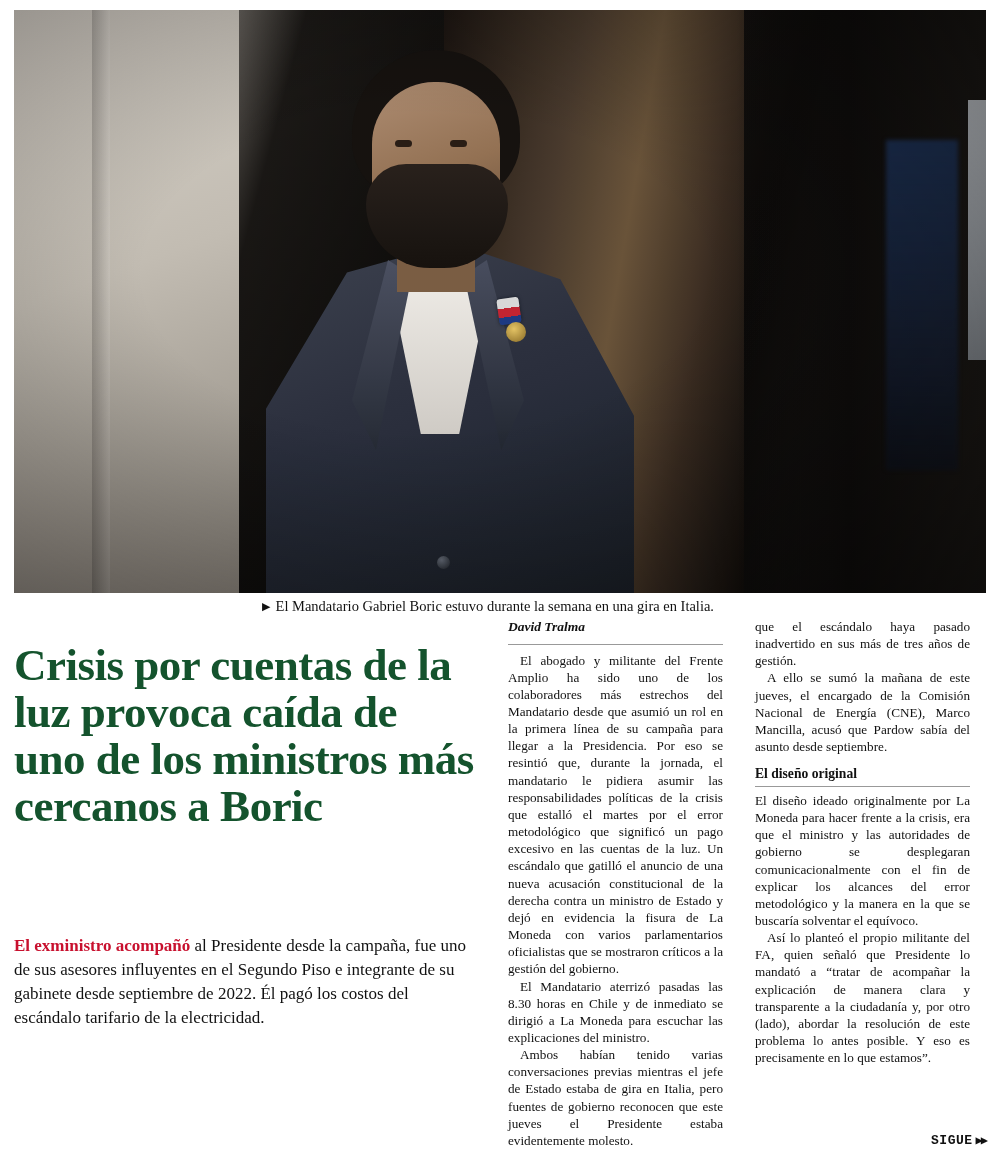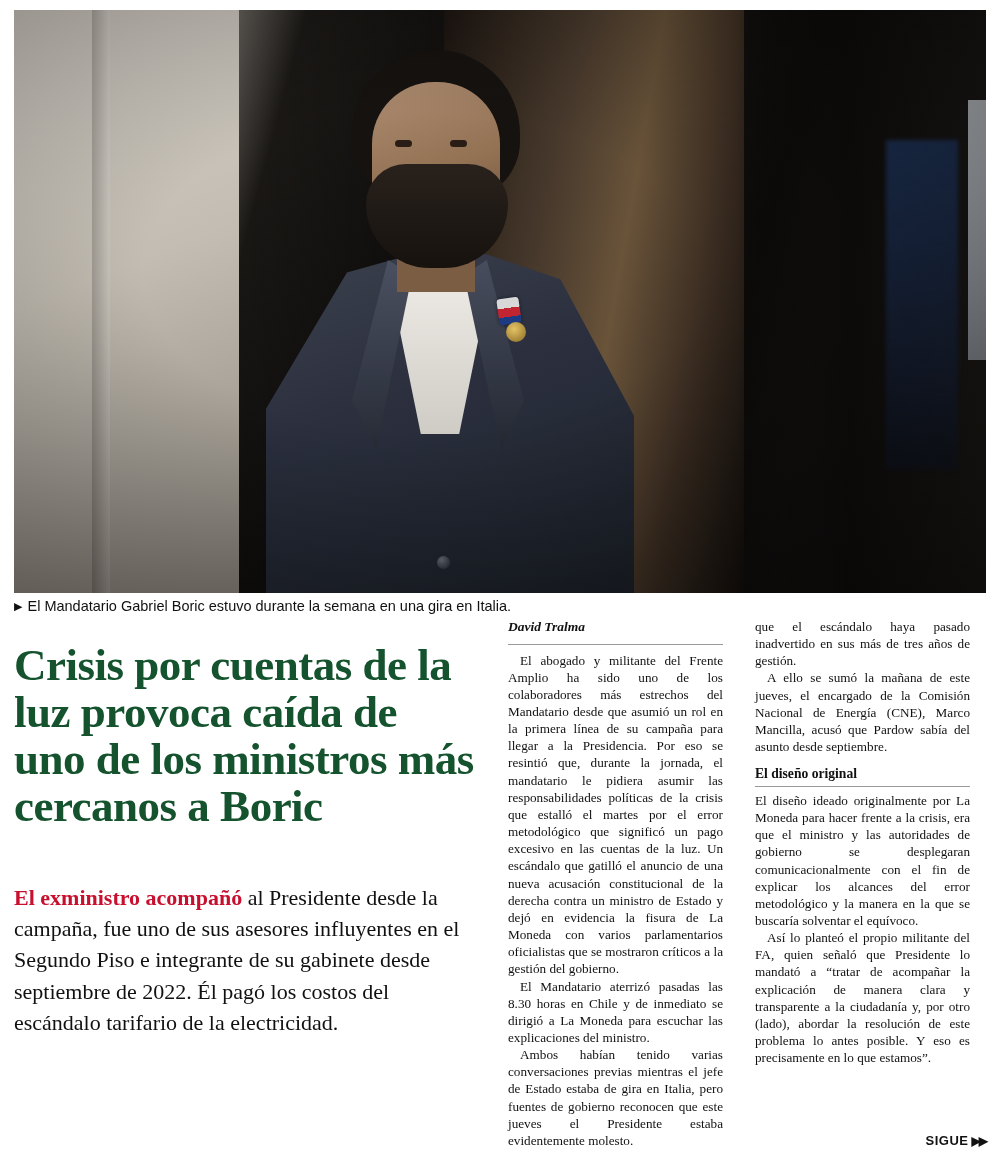--- a/index.html
+++ b/index.html
@@ -172,24 +172,25 @@
     background: radial-gradient(ellipse at 42% 45%, rgba(0,0,0,0) 35%, rgba(0,0,0,0.45) 100%);
     pointer-events: none;
   }
 
   
   .caption {
     position: absolute;
     left: 14px;
     top: 598px;
     width: 700px;
-    font-family: Liberation Sans, sans-serif;
+    font-family: Liberation Serif, serif;
     font-size: 14.5px;
     color: #111;
     line-height: 1.2;
+    text-align: right;
   }
   .caption .tri {
     display: inline-block;
     margin-right: 5px;
     font-size: 11px;
     vertical-align: 1px;
   }
 
   
   .headline {
@@ -200,24 +201,24 @@
     font-family: "Liberation Serif", serif;
     font-weight: bold;
     font-size: 45px;
     line-height: 1.04;
     letter-spacing: -0.5px;
     color: #14532d;
   }
   .standfirst {
     position: absolute;
     left: 14px;
-    top: 882px;
+    top: 934px;
     width: 462px;
     font-family: "Liberation Serif", serif;
-    font-size: 22px;
+    font-size: 17px;
     line-height: 1.42;
     color: #111;
   }
   .standfirst .lead {
     color: #c8102e;
     font-weight: bold;
   }
 
   
   .col {
@@ -260,21 +261,21 @@
   .subhead-rule {
     border: 0;
     border-top: 1px solid #999;
     margin: 0 0 5px 0;
   }
 
   .sigue {
     position: absolute;
     right: 14px;
     top: 1133px;
-    font-family: Liberation Sans, sans-serif;
+    font-family: Liberation Mono, monospace;
     font-weight: bold;
     font-size: 13px;
     letter-spacing: 0.5px;
     color: #111;
   }
   .sigue .arrows { letter-spacing: -2px; margin-left: 3px; font-size: 12px; }
 </style>
 </head>
 <body>
 

